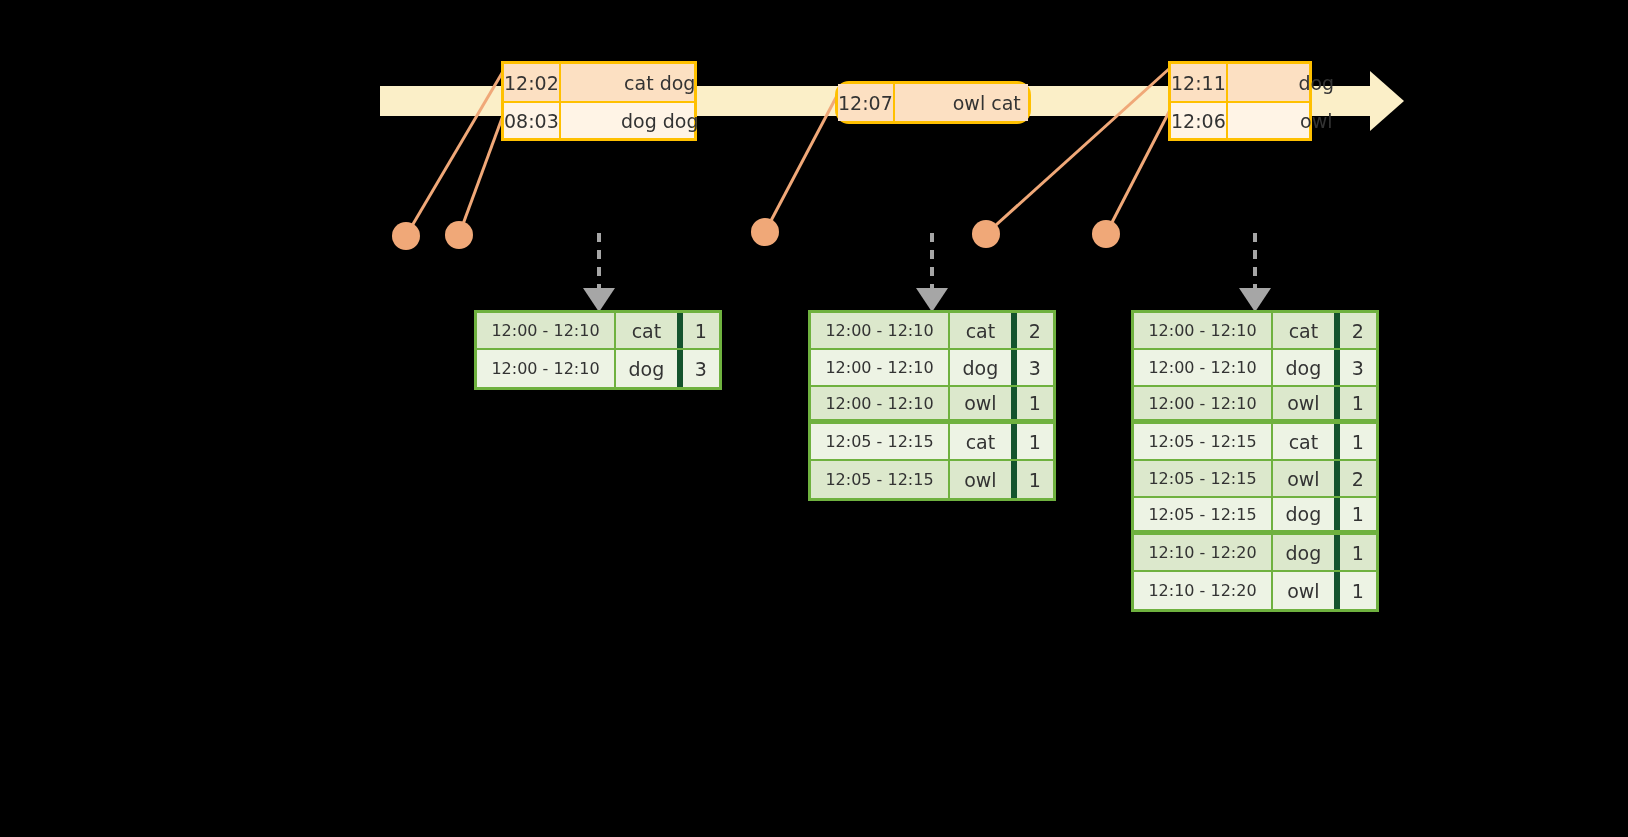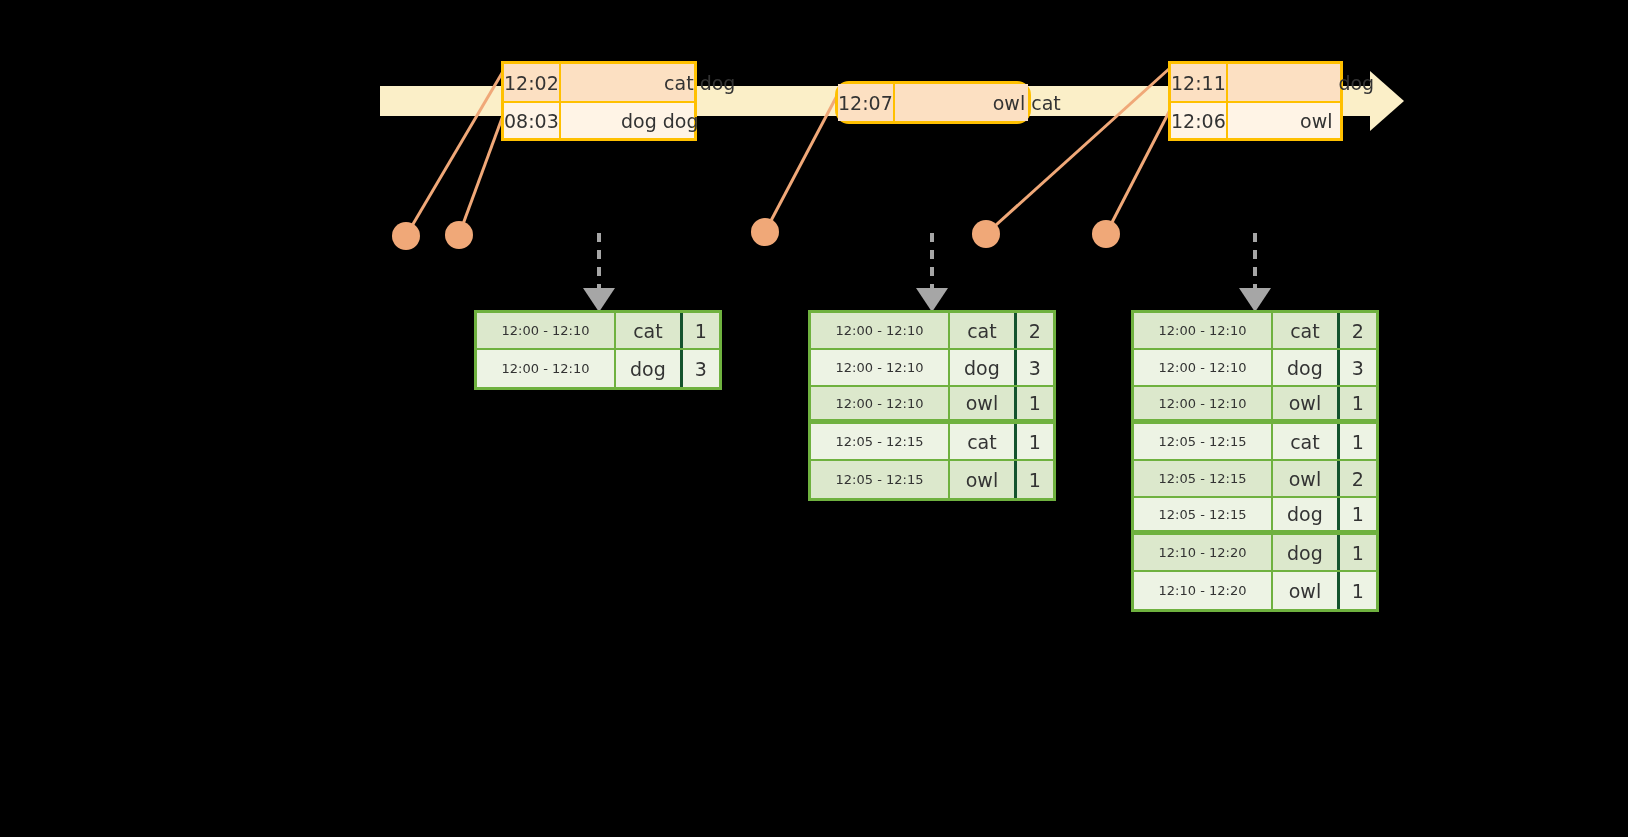--- a/index.html
+++ b/index.html
@@ -12,48 +12,48 @@
   .timeline{position:absolute;left:380px;top:86px;width:1000px;height:30px;
             background:#FBEFC8;}
   .timeline-head{position:absolute;left:1370px;top:71px;width:0;height:0;
             border-top:30px solid transparent;border-bottom:30px solid transparent;
             border-left:34px solid #FBEFC8;}
 
   
   .ebox{position:absolute;border:3px solid #FFC000;box-sizing:border-box;
         background:#FFF4E6;}
   .erow{display:flex;align-items:stretch;height:37px;box-sizing:border-box;}
-  .erow.alt{background:#FCE0C2;gap:40px;}
+  .erow.alt{background:#FCE0C2;}
   .erow+.erow{border-top:2px solid #FFC000;}
   .ecell-time{display:flex;align-items:center;justify-content:center;
         width:84px;box-sizing:border-box;border-right:2px solid #FFC000;
         font-size:19px;color:#333;}
   .ecell-txt{display:flex;align-items:center;justify-content:center;
         flex:1;box-sizing:border-box;font-size:19px;color:#333;margin-left:44px;}
 
   #ebox1{left:501px;top:61px;width:196px;}
   #ebox1 .ecell-txt{width:110px;flex:none;}
   #ebox2{left:835px;top:81px;width:196px;border-radius:14px;}
   #ebox2 .ecell-txt{width:96px;flex:none;}
-  #ebox3{left:1168px;top:61px;width:175px;}
+  #ebox3{left:1168px;top:61px;width:144px;}
   #ebox3 .ecell-txt{width:89px;flex:none;}
 
   
   .gtable{position:absolute;border:3px solid #6FB13F;box-sizing:border-box;
           background:#EDF3E4;}
   .grow{display:flex;align-items:stretch;height:37px;box-sizing:border-box;
         border-bottom:2px solid #6FB13F;}
   .grow:last-child{border-bottom:none;}
   .grow.shade{background:#DCE8CC;}
   .grow.sep{border-bottom:5px solid #6FB13F;}
   .gcell-range{display:flex;align-items:center;justify-content:center;
         width:146px;box-sizing:border-box;border-right:2px solid #6FB13F;
-        font-size:13px;color:#333;}
+        font-size:16px;color:#333;}
   .gcell-key{display:flex;align-items:center;justify-content:center;
-        width:70px;box-sizing:border-box;border-right:3px solid #14532d;
+        width:70px;box-sizing:border-box;border-right:6px solid #14532d;
         font-size:19px;color:#333;}
   .gcell-val{display:flex;align-items:center;justify-content:center;
         width:38px;box-sizing:border-box;font-size:19px;color:#333;}
 
   #gtable1{left:474px;top:310px;width:248px;}
   #gtable2{left:808px;top:310px;width:248px;}
   #gtable3{left:1131px;top:310px;width:248px;}
 </style>
 </head>
 <body>

